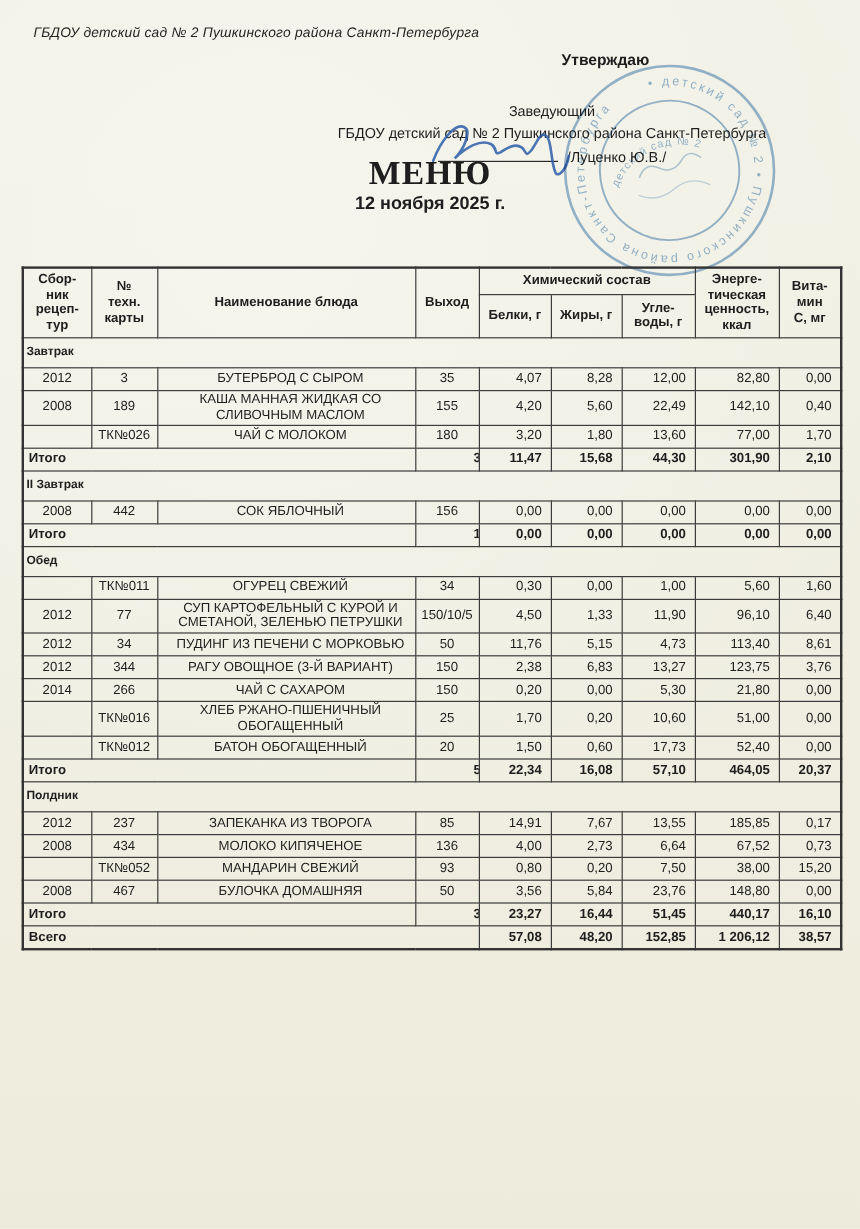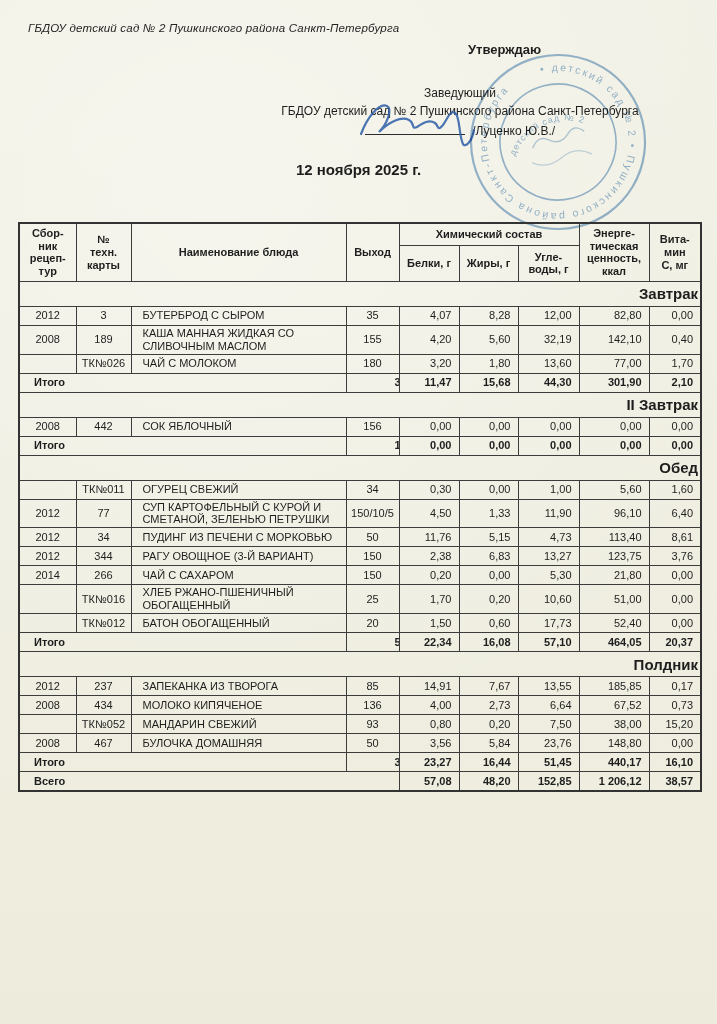--- a/index.html
+++ b/index.html
@@ -72,32 +72,32 @@
     vertical-align:middle;
     overflow:hidden;
   }
   table{border:2px solid #333;}
   thead th{
     font-weight:bold;text-align:center;
     white-space:pre-line;line-height:1.15;
     padding:3px 2px;font-size:11px;
   }
   tr.section td{
-    text-align:right;font-weight:bold;font-size:15px;
+    text-align:left;font-weight:bold;font-size:10px;
     height:20px;padding:2px;
   }
   td{height:16px;line-height:1.18;}
   td.c-recipe_book, td.c-tech_card{text-align:center;padding:1px 2px;}
-  td.c-dish{text-align:left;padding-left:11px;}
+  td.c-dish{text-align:center;padding-left:11px;}
   td.c-output{text-align:center;}
   td.c-proteins, td.c-fats, td.c-carbs, td.c-kcal, td.c-vitamin_c{
     text-align:right;padding-right:7px;
   }
   tr.total td{font-weight:bold;}
-  tr.total td.label{text-align:left;padding-left:14px;}
+  tr.total td.label{text-align:left;padding-left:4px;}
   tr.total td.c-output{text-align:center;padding-left:48px;}
 </style>
 </head>
 <body>
 
 <div class="sheet">
 
   <div class="org-line">ГБДОУ детский сад № 2 Пушкинского района Санкт-Петербурга</div>
 
   <div class="approve">Утверждаю</div>
@@ -125,20 +125,21 @@
     <text font-size="10.5" letter-spacing="2.2" fill="#4f86bb" font-family="Liberation Sans, sans-serif">
       <textPath href="#ringPath">• детский сад № 2 • Пушкинского района Санкт-Петербурга </textPath>
     </text>
     <text font-size="9" letter-spacing="1" fill="#4f86bb" font-family="Liberation Sans, sans-serif">
       <textPath href="#innerArc" startOffset="12">детский сад № 2</textPath>
     </text>
     <path d="M70,96 q8,-12 18,-4 q10,8 20,-2 q8,-8 16,2" fill="none" stroke="#4f86bb" stroke-width="1.4" opacity="0.7"></path>
     <path d="M66,110 q14,10 30,2 q16,-8 30,4" fill="none" stroke="#4f86bb" stroke-width="1.2" opacity="0.55"></path>
   </svg>
 
+  <div class="title">МЕНЮ</div>
   <div class="date">12 ноября 2025 г.</div>
 
   <table>
     <colgroup>
       <col style="width:57px">
         <col style="width:55px">
         <col style="width:215px">
       <col style="width:53px">
         <col style="width:60px">
         <col style="width:59px">
@@ -188,21 +189,21 @@
           <td class="c-kcal">82,80</td>
           <td class="c-vitamin_c">0,00</td>
         </tr>
         <tr>
           <td class="c-recipe_book">2008</td>
           <td class="c-tech_card">189</td>
           <td class="c-dish">КАША МАННАЯ ЖИДКАЯ СО СЛИВОЧНЫМ МАСЛОМ</td>
           <td class="c-output">155</td>
           <td class="c-proteins">4,20</td>
           <td class="c-fats">5,60</td>
-          <td class="c-carbs">32,19</td>
+          <td class="c-carbs">22,49</td>
           <td class="c-kcal">142,10</td>
           <td class="c-vitamin_c">0,40</td>
         </tr>
         <tr>
           <td class="c-recipe_book"></td>
           <td class="c-tech_card">ТК№026</td>
           <td class="c-dish">ЧАЙ С МОЛОКОМ</td>
           <td class="c-output">180</td>
           <td class="c-proteins">3,20</td>
           <td class="c-fats">1,80</td>

